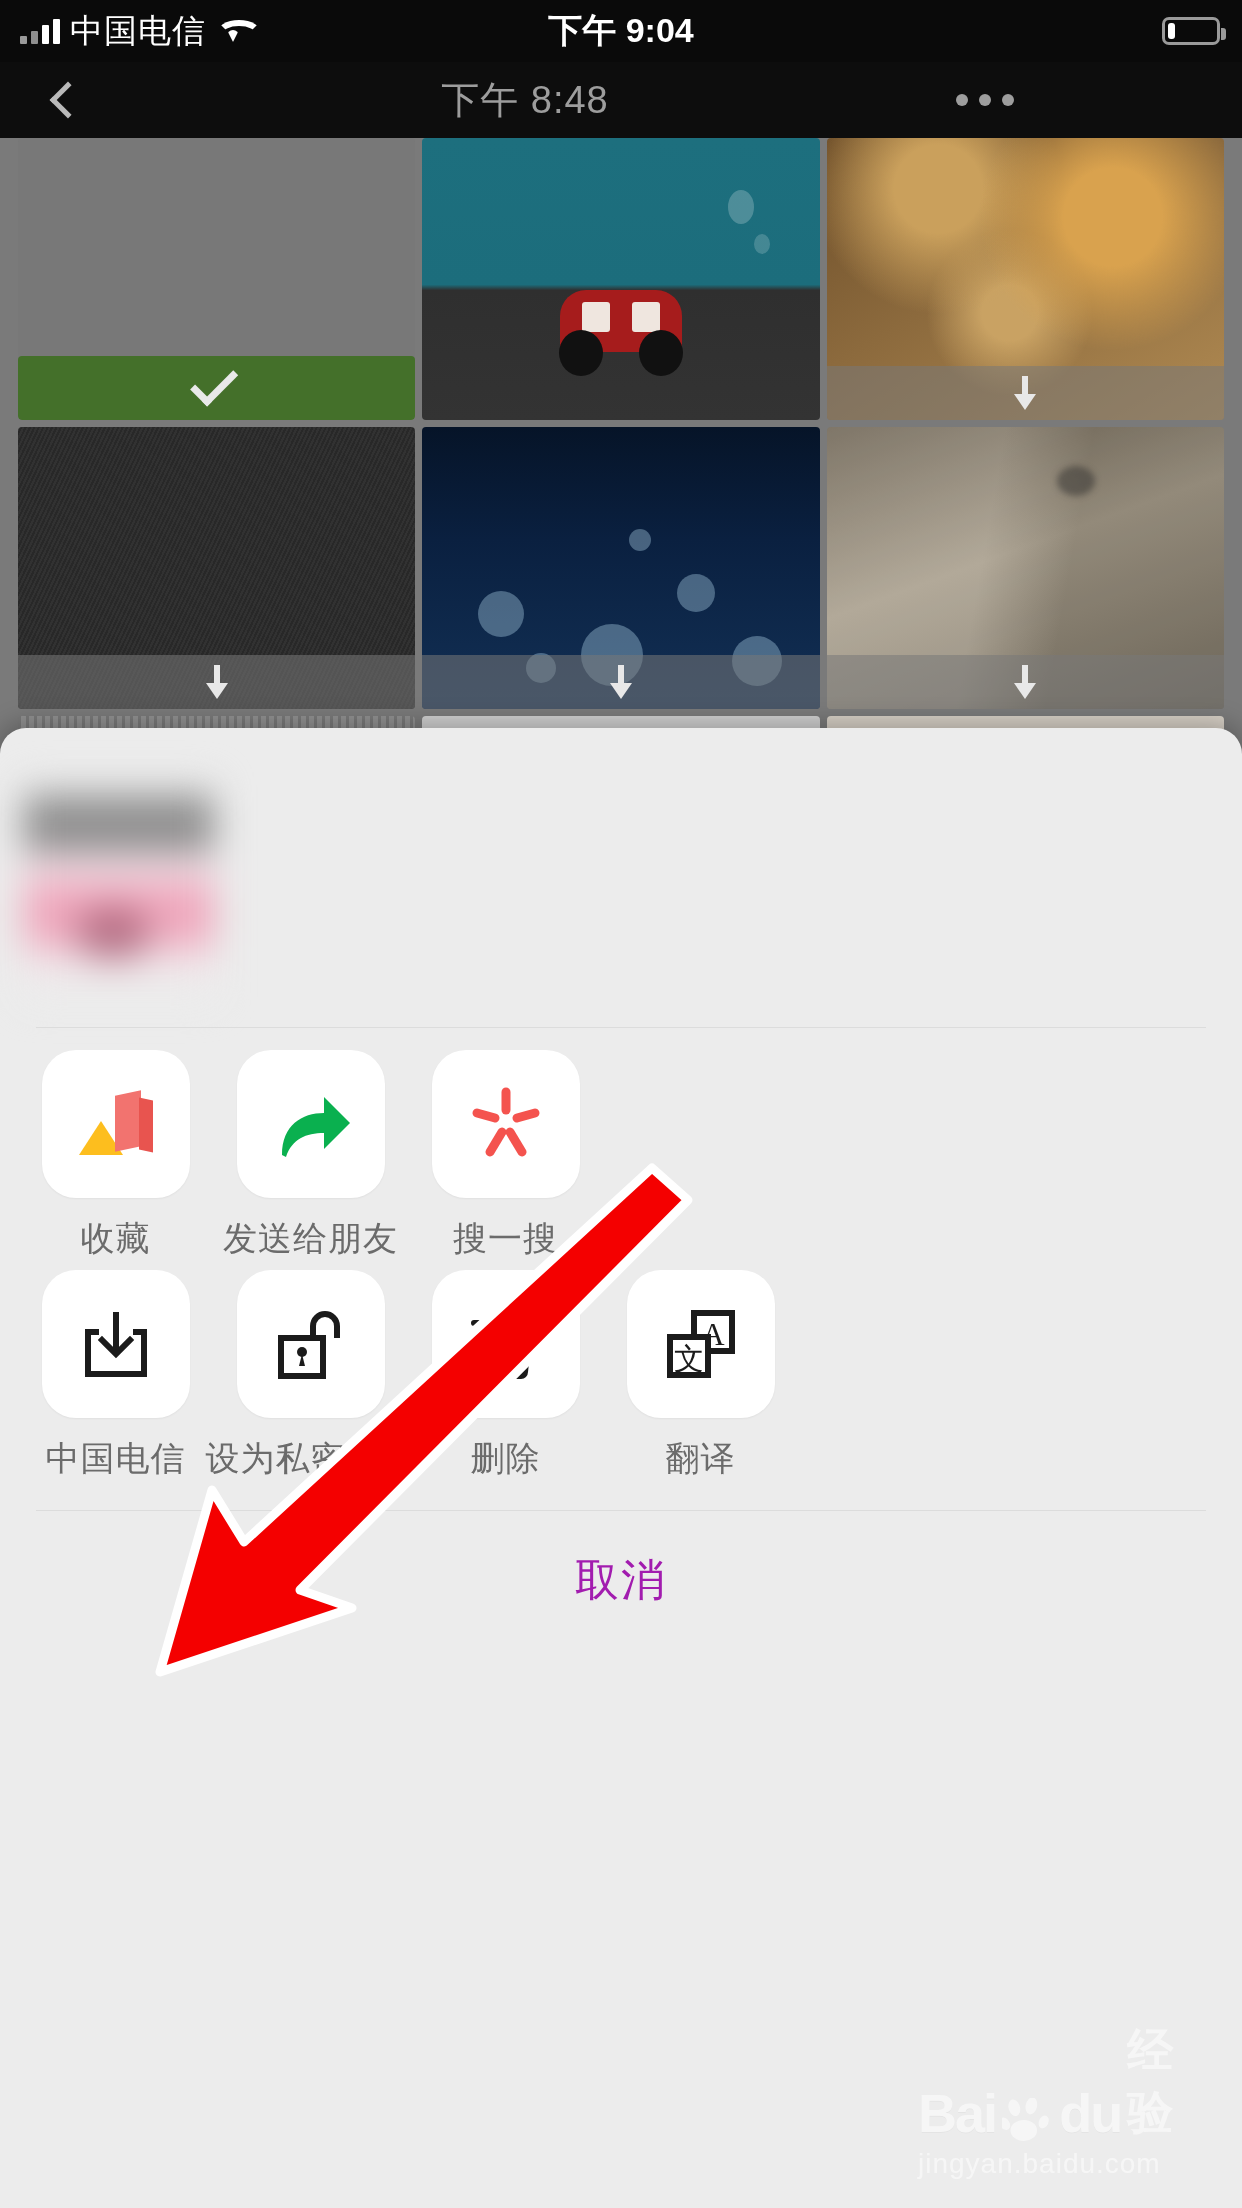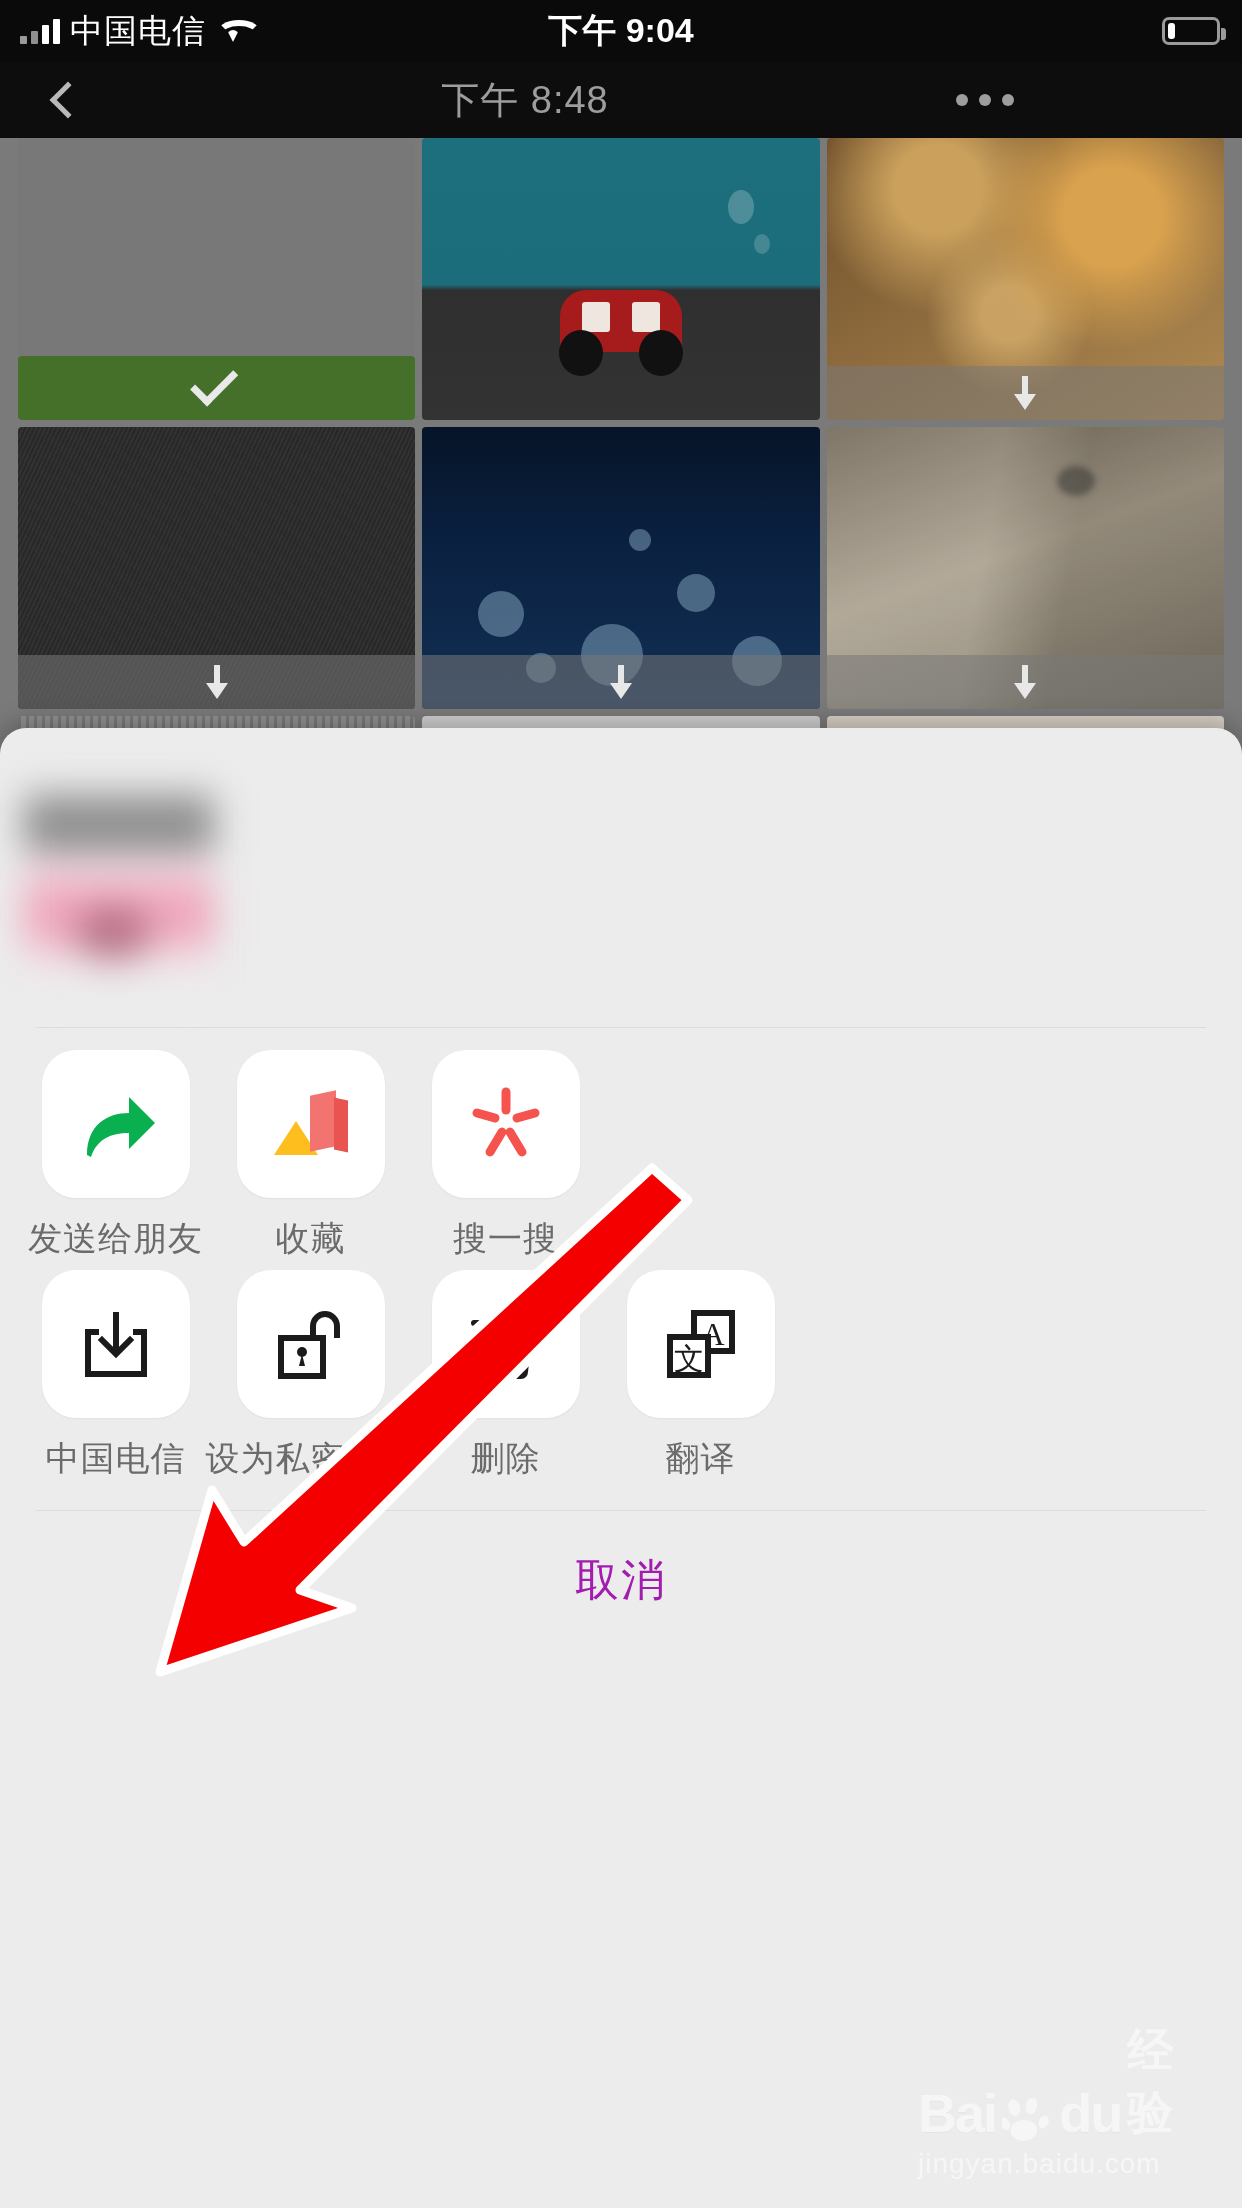--- a/index.html
+++ b/index.html
@@ -260,36 +260,36 @@
       <div class="pv-thumb"></div>
       <div class="pv-divider"></div>
     </div>
 
     <div class="iconrows">
 
       <div class="iconrow">
 
         <div class="cell">
           <div class="box">
-            <svg class="ic-forward" viewBox="0 0 86 78">
-              <path d="M14 70 C14 40, 34 28, 56 28 L56 12 L82 38 L56 64 L56 48 C38 48, 24 54, 18 72 Z" fill="#0ab04f"></path>
-            </svg>
-          </div>
-          <div class="lbl">发送给朋友</div>
-        </div>
-
-        <div class="cell">
-          <div class="box">
             <span class="ic-fav">
               <i class="y"></i>
                 <i class="r1"></i>
                 <i class="r2"></i>
             </span>
           </div>
           <div class="lbl">收藏</div>
+        </div>
+
+        <div class="cell">
+          <div class="box">
+            <svg class="ic-forward" viewBox="0 0 86 78">
+              <path d="M14 70 C14 40, 34 28, 56 28 L56 12 L82 38 L56 64 L56 48 C38 48, 24 54, 18 72 Z" fill="#0ab04f"></path>
+            </svg>
+          </div>
+          <div class="lbl">发送给朋友</div>
         </div>
 
         <div class="cell">
           <div class="box">
             <svg class="ic-search" viewBox="0 0 84 84">
               <g stroke="#f4534e" stroke-width="9" stroke-linecap="round">
                 <line x1="42" y1="10" x2="42" y2="28"></line>
                 <line x1="13" y1="31" x2="31" y2="36"></line>
                 <line x1="71" y1="31" x2="53" y2="36"></line>
                 <line x1="26" y1="70" x2="38" y2="50"></line>

